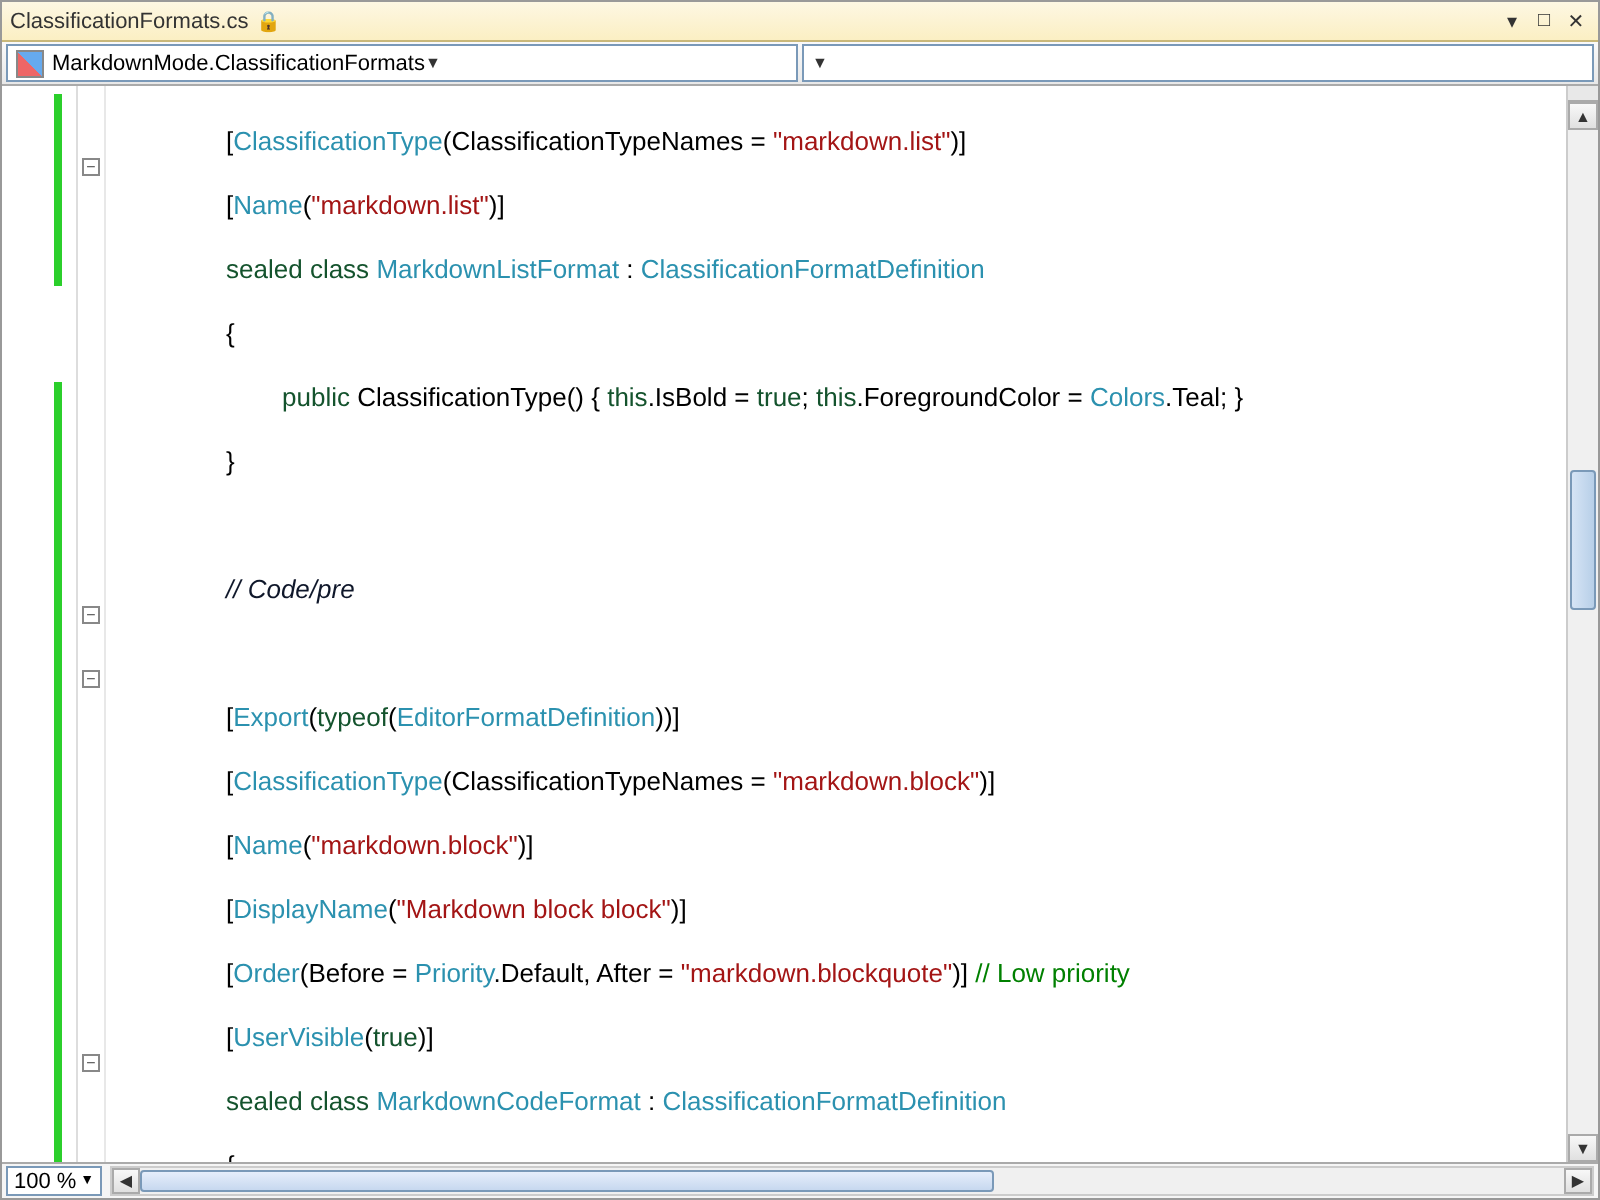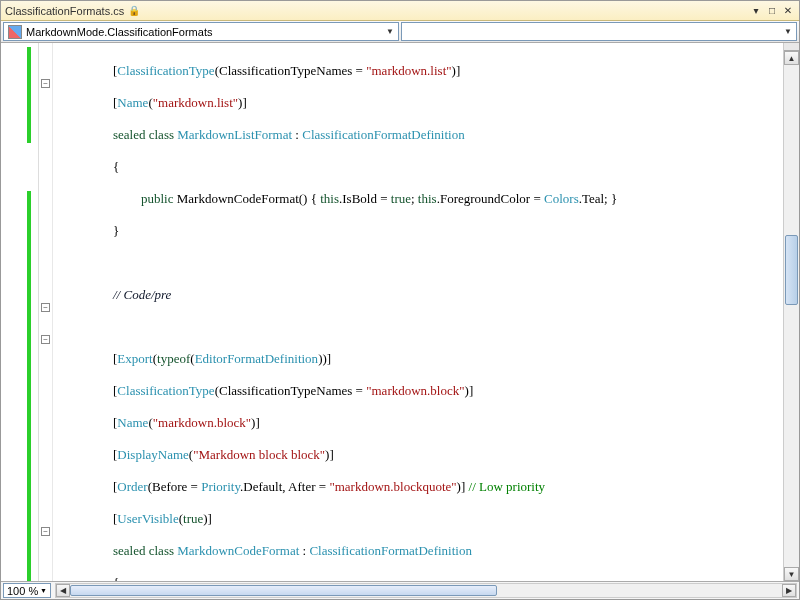--- a/index.html
+++ b/index.html
@@ -49,21 +49,21 @@
     display: flex;
     padding: 1px 2px;
     gap: 2px;
   }
   .dropdown {
     flex: 1;
     background: #fff;
     border: 1px solid #7a99b8;
     display: flex;
     align-items: center;
-    justify-content: space-between;
+    justify-content: flex-start;
     padding: 0 4px;
     font-size: 11px;
     height: 19px;
   }
   .dropdown .icon {
     width: 14px; height: 14px;
     background: linear-gradient(45deg, #e66 0%, #e66 50%, #6ae 50%, #6ae 100%);
     border: 1px solid #888;
     margin-right: 4px;
     display: inline-block;
@@ -100,21 +100,21 @@
     cursor: pointer;
   }
   .change-mark {
     position: absolute;
     left: 26px;
     width: 4px;
     background: #2bcf2b;
   }
   .code {
     flex: 1;
-    font-family: Liberation Serif, serif;
+    font-family: Liberation Sans, sans-serif;
     font-size: 13px;
     line-height: 16px;
     white-space: pre;
     padding: 4px 12px 4px 4px;
     overflow: hidden;
     color: #000;
     position: relative;
   }
   .code .line { height: 16px; }
   .kw { color: #14532d; }
@@ -239,21 +239,21 @@
       <div class="fold-box" style="top:260px">−</div>
       <div class="fold-box" style="top:292px">−</div>
       <div class="fold-box" style="top:484px">−</div>
     </div>
 
     <div class="code">
 <div class="line"><span class="ind i1"></span>[<span class="type">ClassificationType</span><span>(ClassificationTypeNames = </span><span class="str">"markdown.list"</span><span>)]</span></div>
 <div class="line"><span class="ind i1"></span>[<span class="type">Name</span>(<span class="str">"markdown.list"</span><span>)]</span></div>
 <div class="line"><span class="ind i1"></span><span class="kw">sealed</span> <span class="kw">class</span> <span class="type">MarkdownListFormat</span> : <span class="type">ClassificationFormatDefinition</span></div>
 <div class="line"><span class="ind i1"></span><span>{</span></div>
-<div class="line"><span class="ind i2"></span><span class="kw">public</span><span> MarkdownCodeFormat() { </span><span class="kw">this</span><span>.IsBold = </span><span class="kw">true</span><span>; </span><span class="kw">this</span><span>.ForegroundColor = </span><span class="type">Colors</span><span>.Teal; }</span></div>
+<div class="line"><span class="ind i2"></span><span class="kw">public</span><span> ClassificationType() { </span><span class="kw">this</span><span>.IsBold = </span><span class="kw">true</span><span>; </span><span class="kw">this</span><span>.ForegroundColor = </span><span class="type">Colors</span><span>.Teal; }</span></div>
 <div class="line"><span class="ind i1"></span><span>}</span></div>
 <div class="line"></div>
 <div class="line"><span class="ind i1"></span><span class="cmt">// Code/pre</span></div>
 <div class="line"></div>
 <div class="line"><span class="ind i1"></span>[<span class="type">Export</span>(<span class="kw">typeof</span>(<span class="type">EditorFormatDefinition</span>))]</div>
 <div class="line"><span class="ind i1"></span>[<span class="type">ClassificationType</span><span>(ClassificationTypeNames = </span><span class="str">"markdown.block"</span>)]</div>
 <div class="line"><span class="ind i1"></span>[<span class="type">Name</span>(<span class="str">"markdown.block"</span>)]</div>
 <div class="line"><span class="ind i1"></span>[<span class="type">DisplayName</span>(<span class="str">"Markdown block block"</span>)]</div>
 <div class="line"><span class="ind i1"></span>[<span class="type">Order</span><span>(Before = </span><span class="type">Priority</span><span>.Default, After = </span><span class="str">"markdown.blockquote"</span>)]<span class="cmt2"> // Low priority</span></div>
 <div class="line"><span class="ind i1"></span>[<span class="type">UserVisible</span>(<span class="kw">true</span>)]</div>

